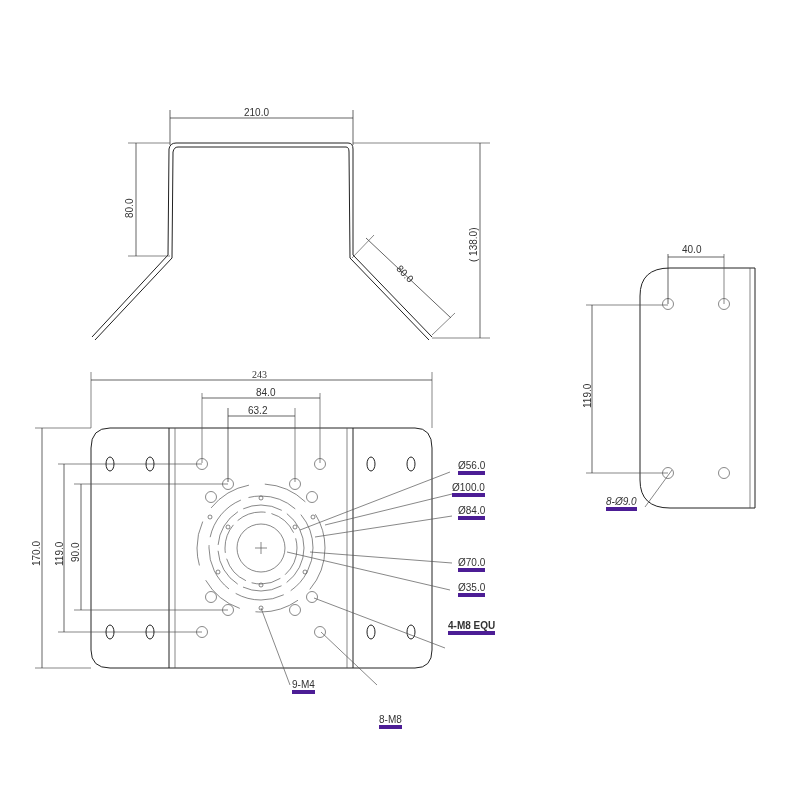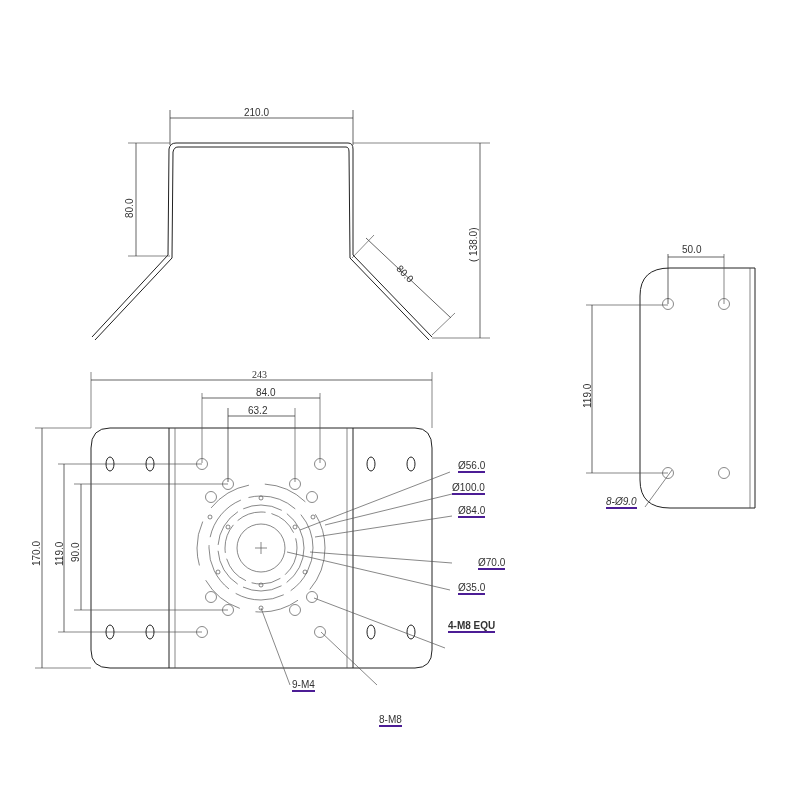--- a/index.html
+++ b/index.html
@@ -2,21 +2,21 @@
 <html><head>
 <meta charset="utf-8">
 <style>
   html,body{margin:0;padding:0;background:#fff;}
   body{width:800px;height:800px;overflow:hidden;position:relative;font-family:"Liberation Sans",sans-serif;}
   svg{position:absolute;left:0;top:0;}
   .ln{stroke:#222;stroke-width:1;fill:none;}
   .thin{stroke:#555;stroke-width:0.7;fill:none;}
   .dim{stroke:#222;stroke-width:0.7;fill:none;}
   .lbl{position:absolute;font-size:10px;color:#333;font-family:"Liberation Sans",sans-serif;white-space:nowrap;}
-  .lbl.u{border-bottom:2px solid #4c1d95;}
+  .lbl.u{border-bottom:4px solid #4c1d95;}
   .rot{transform-origin:left top;}
 </style>
 </head>
 <body>
 
 <svg width="800" height="800" viewBox="0 0 800 800">
 
   <g>
 
     <path class="ln" d="M92,337 L168,255 L169,149 Q170,143 176,143 L348,143 Q353,143 353,149 L353,255 L432,337"></path>
@@ -149,21 +149,21 @@
 <span class="lbl" style="left:252px;top:369px;font-family:Liberation Serif, serif;">243</span>
 <span class="lbl" style="left:248px;top:387px;margin-left:8px;">84.0</span>
 <span class="lbl" style="left:248px;top:405px;">63.2</span>
 <span class="lbl rot" style="left:31px;top:566px;transform:rotate(-90deg);">170.0</span>
 <span class="lbl rot" style="left:54px;top:566px;transform:rotate(-90deg);">119.0</span>
 <span class="lbl rot" style="left:70px;top:562px;transform:rotate(-90deg);">90.0</span>
 
 <span class="lbl u" style="left:458px;top:460px;">Ø56.0</span>
 <span class="lbl u" style="left:452px;top:482px;">Ø100.0</span>
 <span class="lbl u" style="left:458px;top:505px;">Ø84.0</span>
-<span class="lbl u" style="left:478px;top:557px;">Ø70.0</span>
+<span class="lbl u" style="left:458px;top:557px;">Ø70.0</span>
 <span class="lbl u" style="left:458px;top:582px;">Ø35.0</span>
 <span class="lbl u" style="left:448px;top:620px;font-weight:bold;">4-M8 EQU</span>
 <span class="lbl u" style="left:292px;top:679px;">9-M4</span>
 <span class="lbl u" style="left:379px;top:714px;">8-M8</span>
 
-<span class="lbl" style="left:682px;top:244px;">50.0</span>
+<span class="lbl" style="left:682px;top:244px;">40.0</span>
 <span class="lbl rot" style="left:582px;top:408px;transform:rotate(-90deg);">119.0</span>
 <span class="lbl u" style="left:606px;top:496px;font-style:italic;">8-Ø9.0</span>
 
 </body></html>

